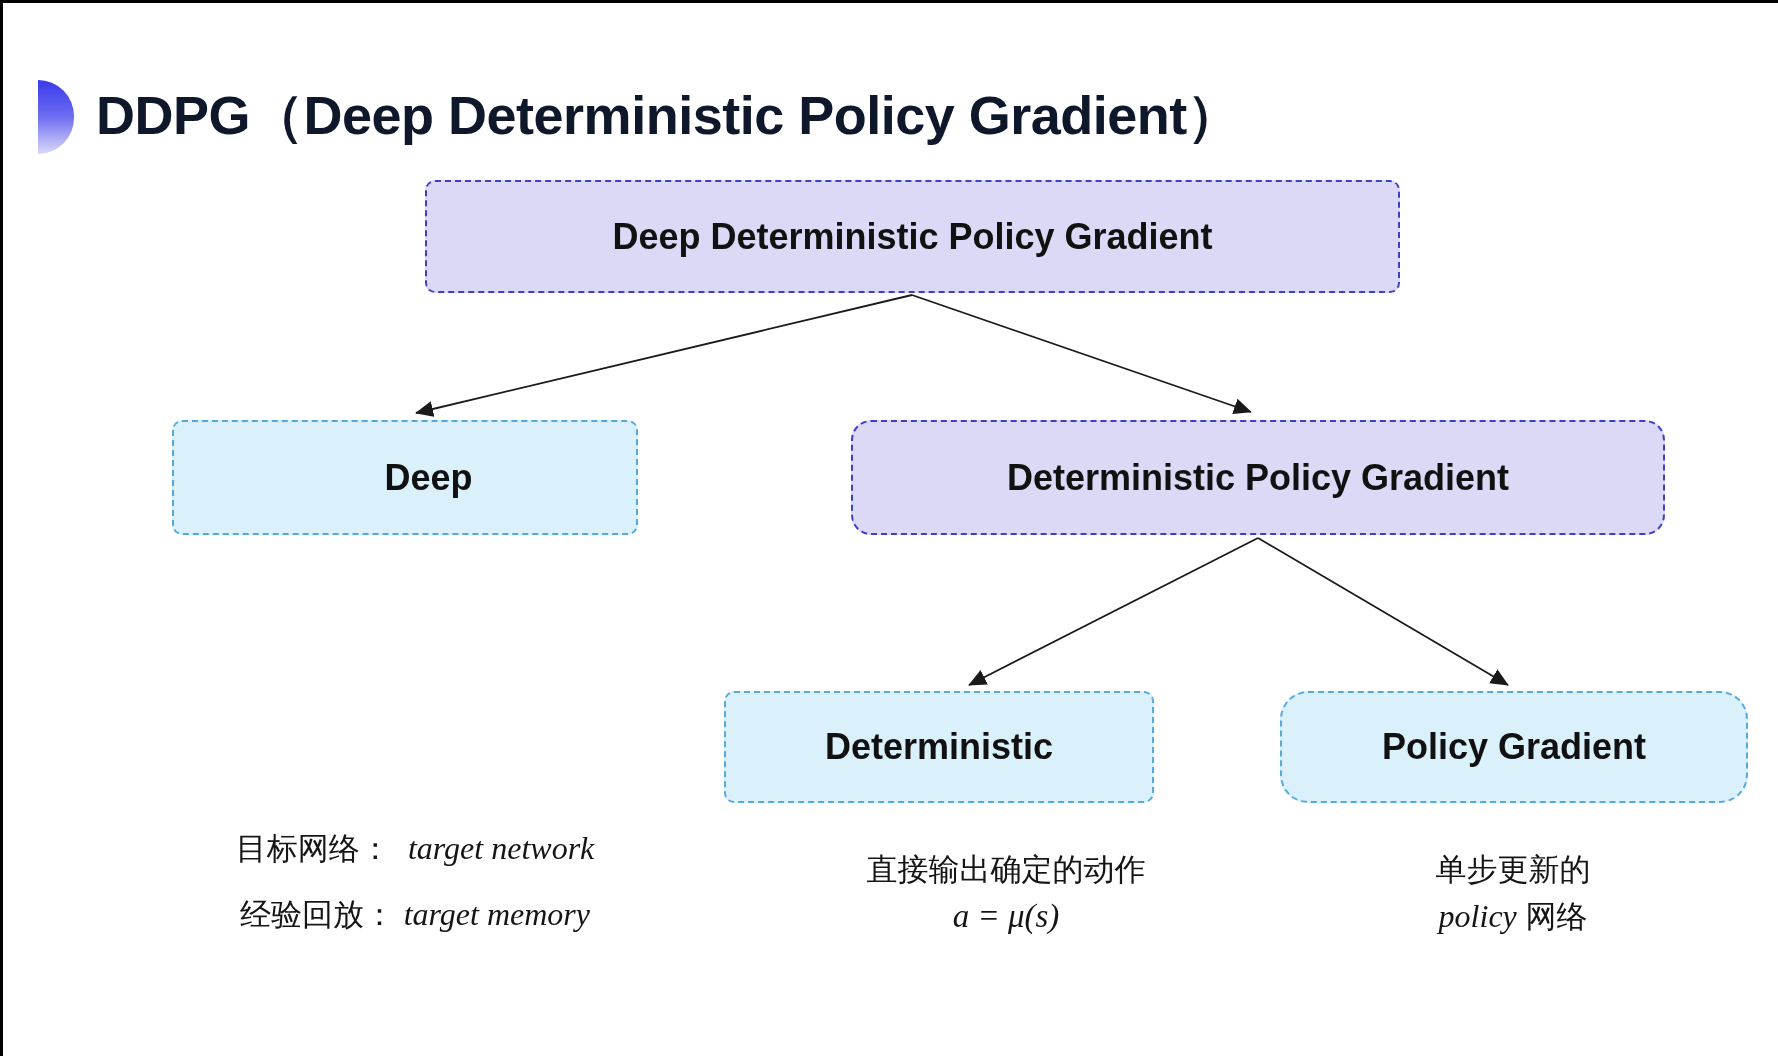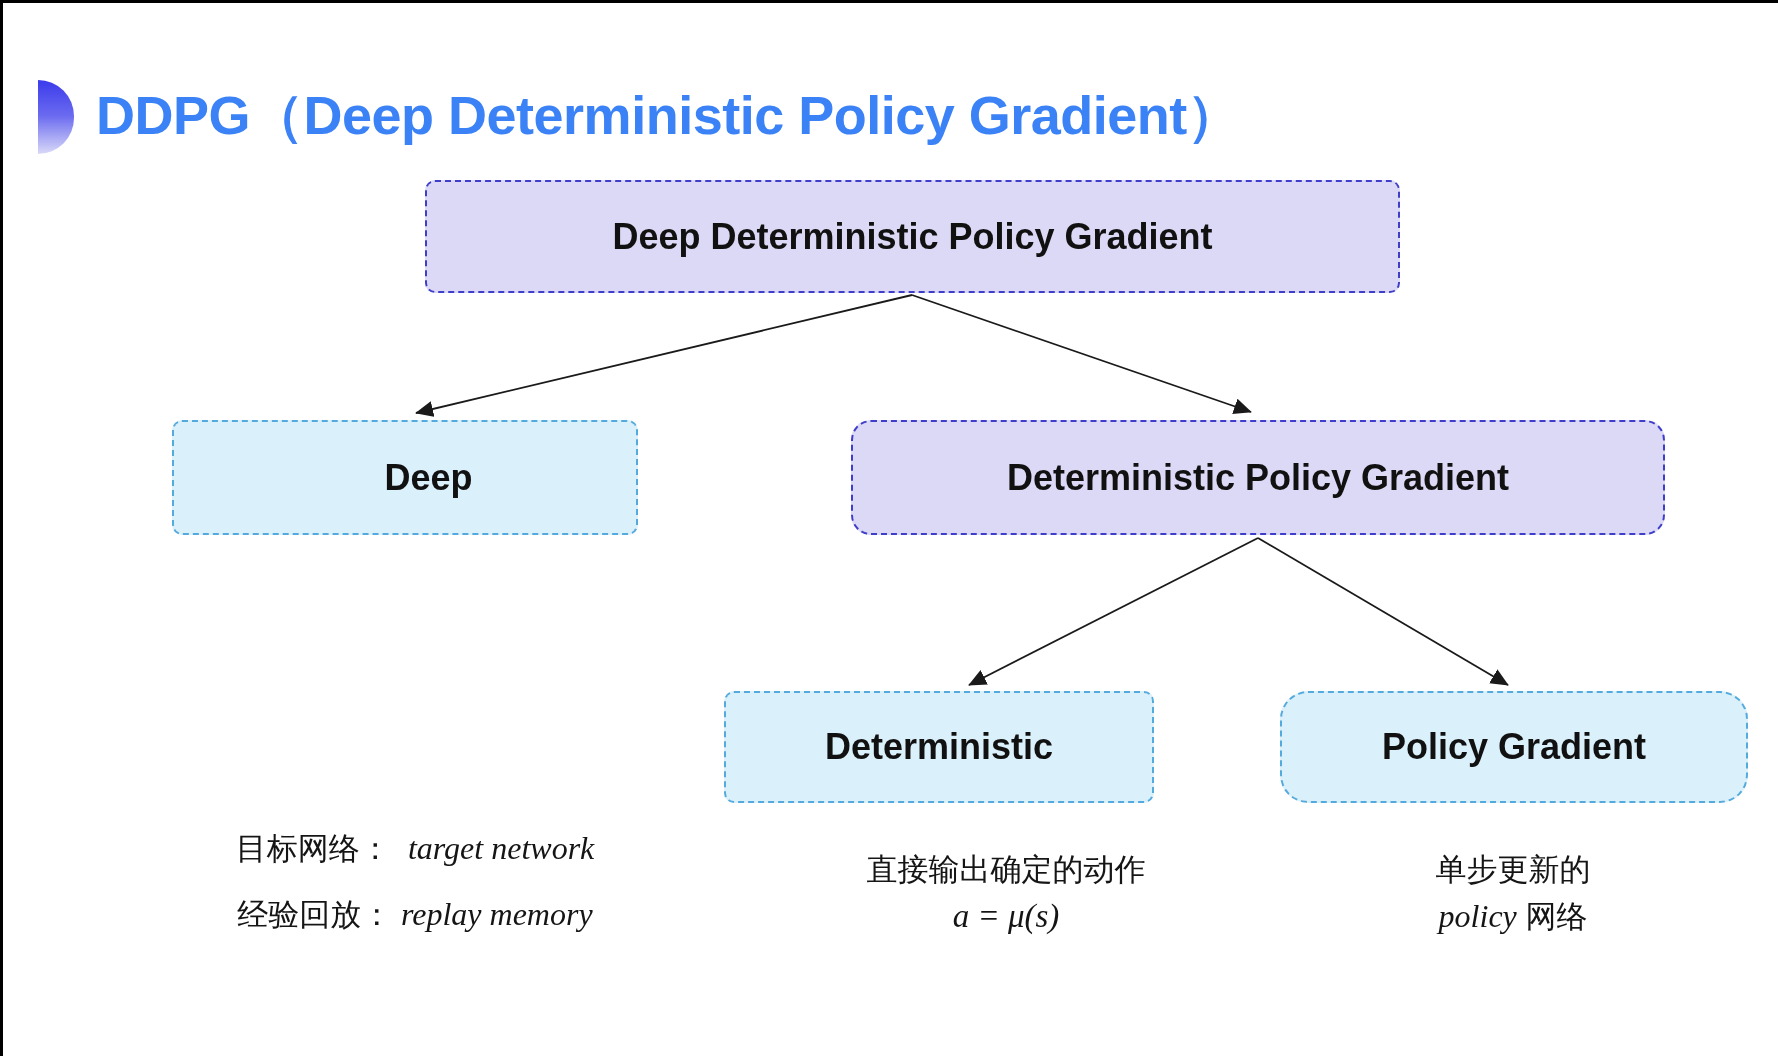--- a/index.html
+++ b/index.html
@@ -10,21 +10,21 @@
   .frame-top{position:absolute;left:0;top:0;width:100%;height:3px;background:#000;}
   .frame-left{position:absolute;left:0;top:0;width:3px;height:100%;background:#000;}
 
   .title-bullet{
     position:absolute;left:38px;top:80px;width:36px;height:74px;
     border-radius:0 37px 37px 0;
     background:linear-gradient(180deg,#3b3bec 0%,#6a6af0 48%,#d9d9f8 100%);
   }
   .page-title{
     position:absolute;left:96px;top:80px;width:1400px;
-    font-size:54px;font-weight:600;letter-spacing:-0.5px;color:#3b82f6;white-space:nowrap;
+    font-size:54px;font-weight:600;letter-spacing:-0.5px;color:#0f172a;white-space:nowrap;
   }
 
   .node{
     position:absolute;display:flex;align-items:center;justify-content:center;
     border-radius:10px;font-size:36px;font-weight:600;color:#111;
     border:2.5px dashed transparent;box-sizing:border-box;z-index:2;
   }
   .node.purple{background:#dcd9f6;border-color:#3e3ecb;text-align:right;}
   .node.cyan{background:#daf0fb;border-color:#55aadd;}
 
@@ -87,21 +87,21 @@
   <div class="node cyan" id="node-det">
     <span>Deterministic</span>
   </div>
 
   <div class="node cyan" id="node-pg">
     <span>Policy Gradient</span>
   </div>
 
   <div class="note" id="note-deep">
     <span class="line"><span>目标网络：</span>&nbsp;&nbsp;<span class="serif-it">target network</span></span>
-    <span class="line"><span>经验回放：</span>&nbsp;<span class="serif-it">replay memory</span></span>
+    <span class="line"><span>经验回放：</span>&nbsp;<span class="serif-it">target memory</span></span>
   </div>
 
   <div class="note" id="note-det">
     <span class="line">直接输出确定的动作</span>
     <span class="line formula">a = μ(s)</span>
   </div>
 
   <div class="note" id="note-pg">
     <span class="line">单步更新的</span>
     <span class="line"><span class="serif-it">policy</span><span> 网络</span></span>

